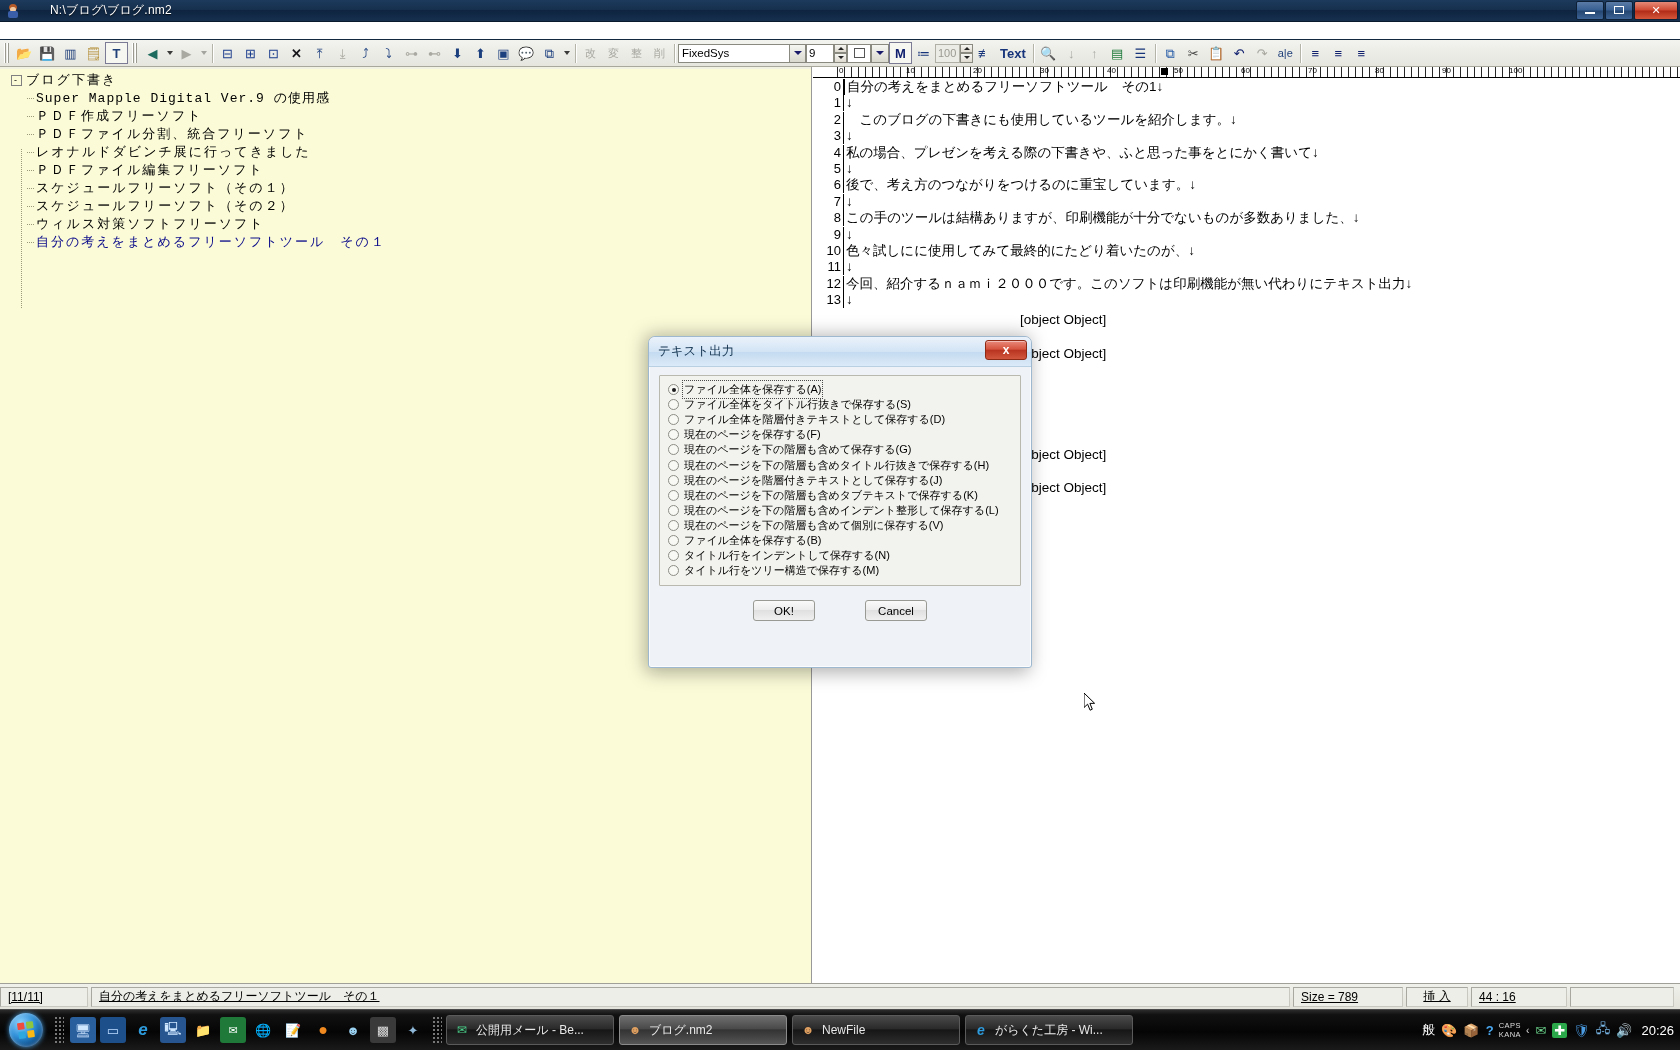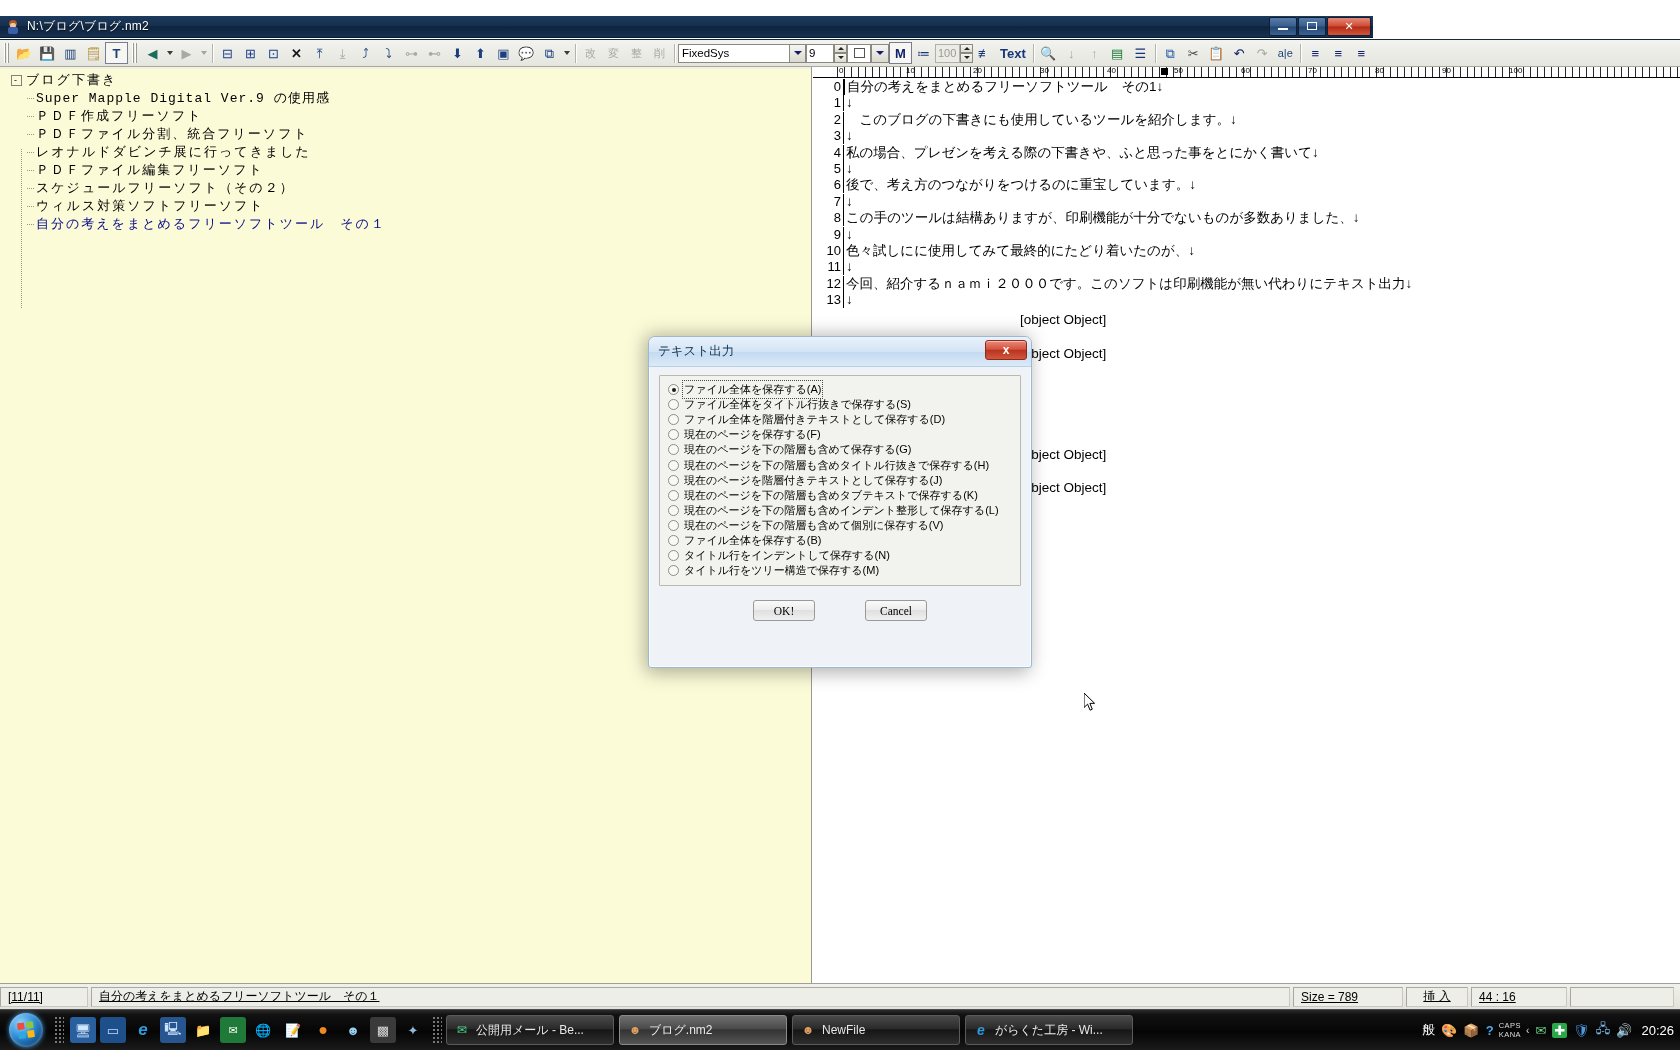--- a/index.html
+++ b/index.html
@@ -11,24 +11,25 @@
     background: #ffffff;
   }
   #app {
     position: relative;
     width: 1680px; height: 1050px;
     background: #ffffff;
   }
 
   
   .titlebar {
-    position: absolute; left: 0; top: 16px; width: 1373px; height: 22px;
+    position: absolute; left: 0; top: 0; width: 1680px; height: 22px;
     background: linear-gradient(180deg,#1d3a5c 0%,#16304e 45%,#0e2440 50%,#16304e 100%);
     display: flex; align-items: center;
     border-bottom: 1px solid #0a1a2e;
+    gap: 23px;
   }
   .tb-icon {
     width: 16px; height: 16px; margin-left: 5px; margin-right: 6px;
     position: relative; flex: 0 0 auto;
   }
   .tb-icon .head { position:absolute; left:4px; top:1px; width:8px; height:6px; background:#b45a28; border-radius:4px 4px 2px 2px;}
   .tb-icon .face { position:absolute; left:5px; top:4px; width:6px; height:5px; background:#f0c9a0; border-radius:3px;}
   .tb-icon .body { position:absolute; left:3px; top:8px; width:10px; height:7px; background:#3a5fa8; border-radius:2px;}
   .tb-title {
     color: #ffffff; font-size: 12px; letter-spacing: .2px;
@@ -270,21 +271,21 @@
   }
   .radio.on:after { content:""; width:4px;height:4px;border-radius:50%;background:#1a1a1a;display:block;}
   .rlabel { font-size:11px; color:#000; }
   .rrow.selected .rlabel { outline:1px dotted #4a4a4a; outline-offset:1px; }
   .ck-area { margin-top:9px; padding-left:10px; }
   .ckrow { display:flex; align-items:center; height:16px; }
   .checkbox { width:11px;height:11px;border:1px solid #8d8d86;background:#fdfdfb;margin-right:6px;flex:0 0 auto;}
   .ckrow.disabled .checkbox { border-color:#bdbdb6; background:#f0f0ec;}
   .cklabel { font-size:11.5px; color:#000;}
   .ckrow.disabled .cklabel { color:#a6a6a0; }
-  .dlg-buttons { display:flex; justify-content:center; gap:50px; margin-top:14px;font-family:Liberation Serif, serif; }
+  .dlg-buttons { display:flex; justify-content:center; gap:50px; margin-top:14px; }
   .dbtn {
     width:62px; height:21px;
     background: linear-gradient(180deg,#fafafa 0%,#ededed 45%,#e0e0e0 50%,#f0f0f0 100%);
     border:1px solid #9a9a94; border-radius:3px;
     display:flex;align-items:center;justify-content:center;
     font-size:11.5px; color:#000;
   }
 
   
   .cursor { position:absolute; left:1084px; top:693px; width:12px;height:19px; }
@@ -526,20 +527,23 @@
           <span>ＰＤＦ作成フリーソフト</span>
         </div>
       <div class="tnode child">
           <span>ＰＤＦファイル分割、統合フリーソフト</span>
         </div>
       <div class="tnode child">
           <span>レオナルドダビンチ展に行ってきました</span>
         </div>
       <div class="tnode child">
           <span>ＰＤＦファイル編集フリーソフト</span>
+        </div>
+      <div class="tnode child">
+          <span>スケジュールフリーソフト（その１）</span>
         </div>
       <div class="tnode child">
           <span>スケジュールフリーソフト（その２）</span>
         </div>
       <div class="tnode child">
           <span>ウィルス対策ソフトフリーソフト</span>
         </div>
       <div class="tnode child">
           <span style="color:#0a0a8a">自分の考えをまとめるフリーソフトツール　その１</span>
         </div>

